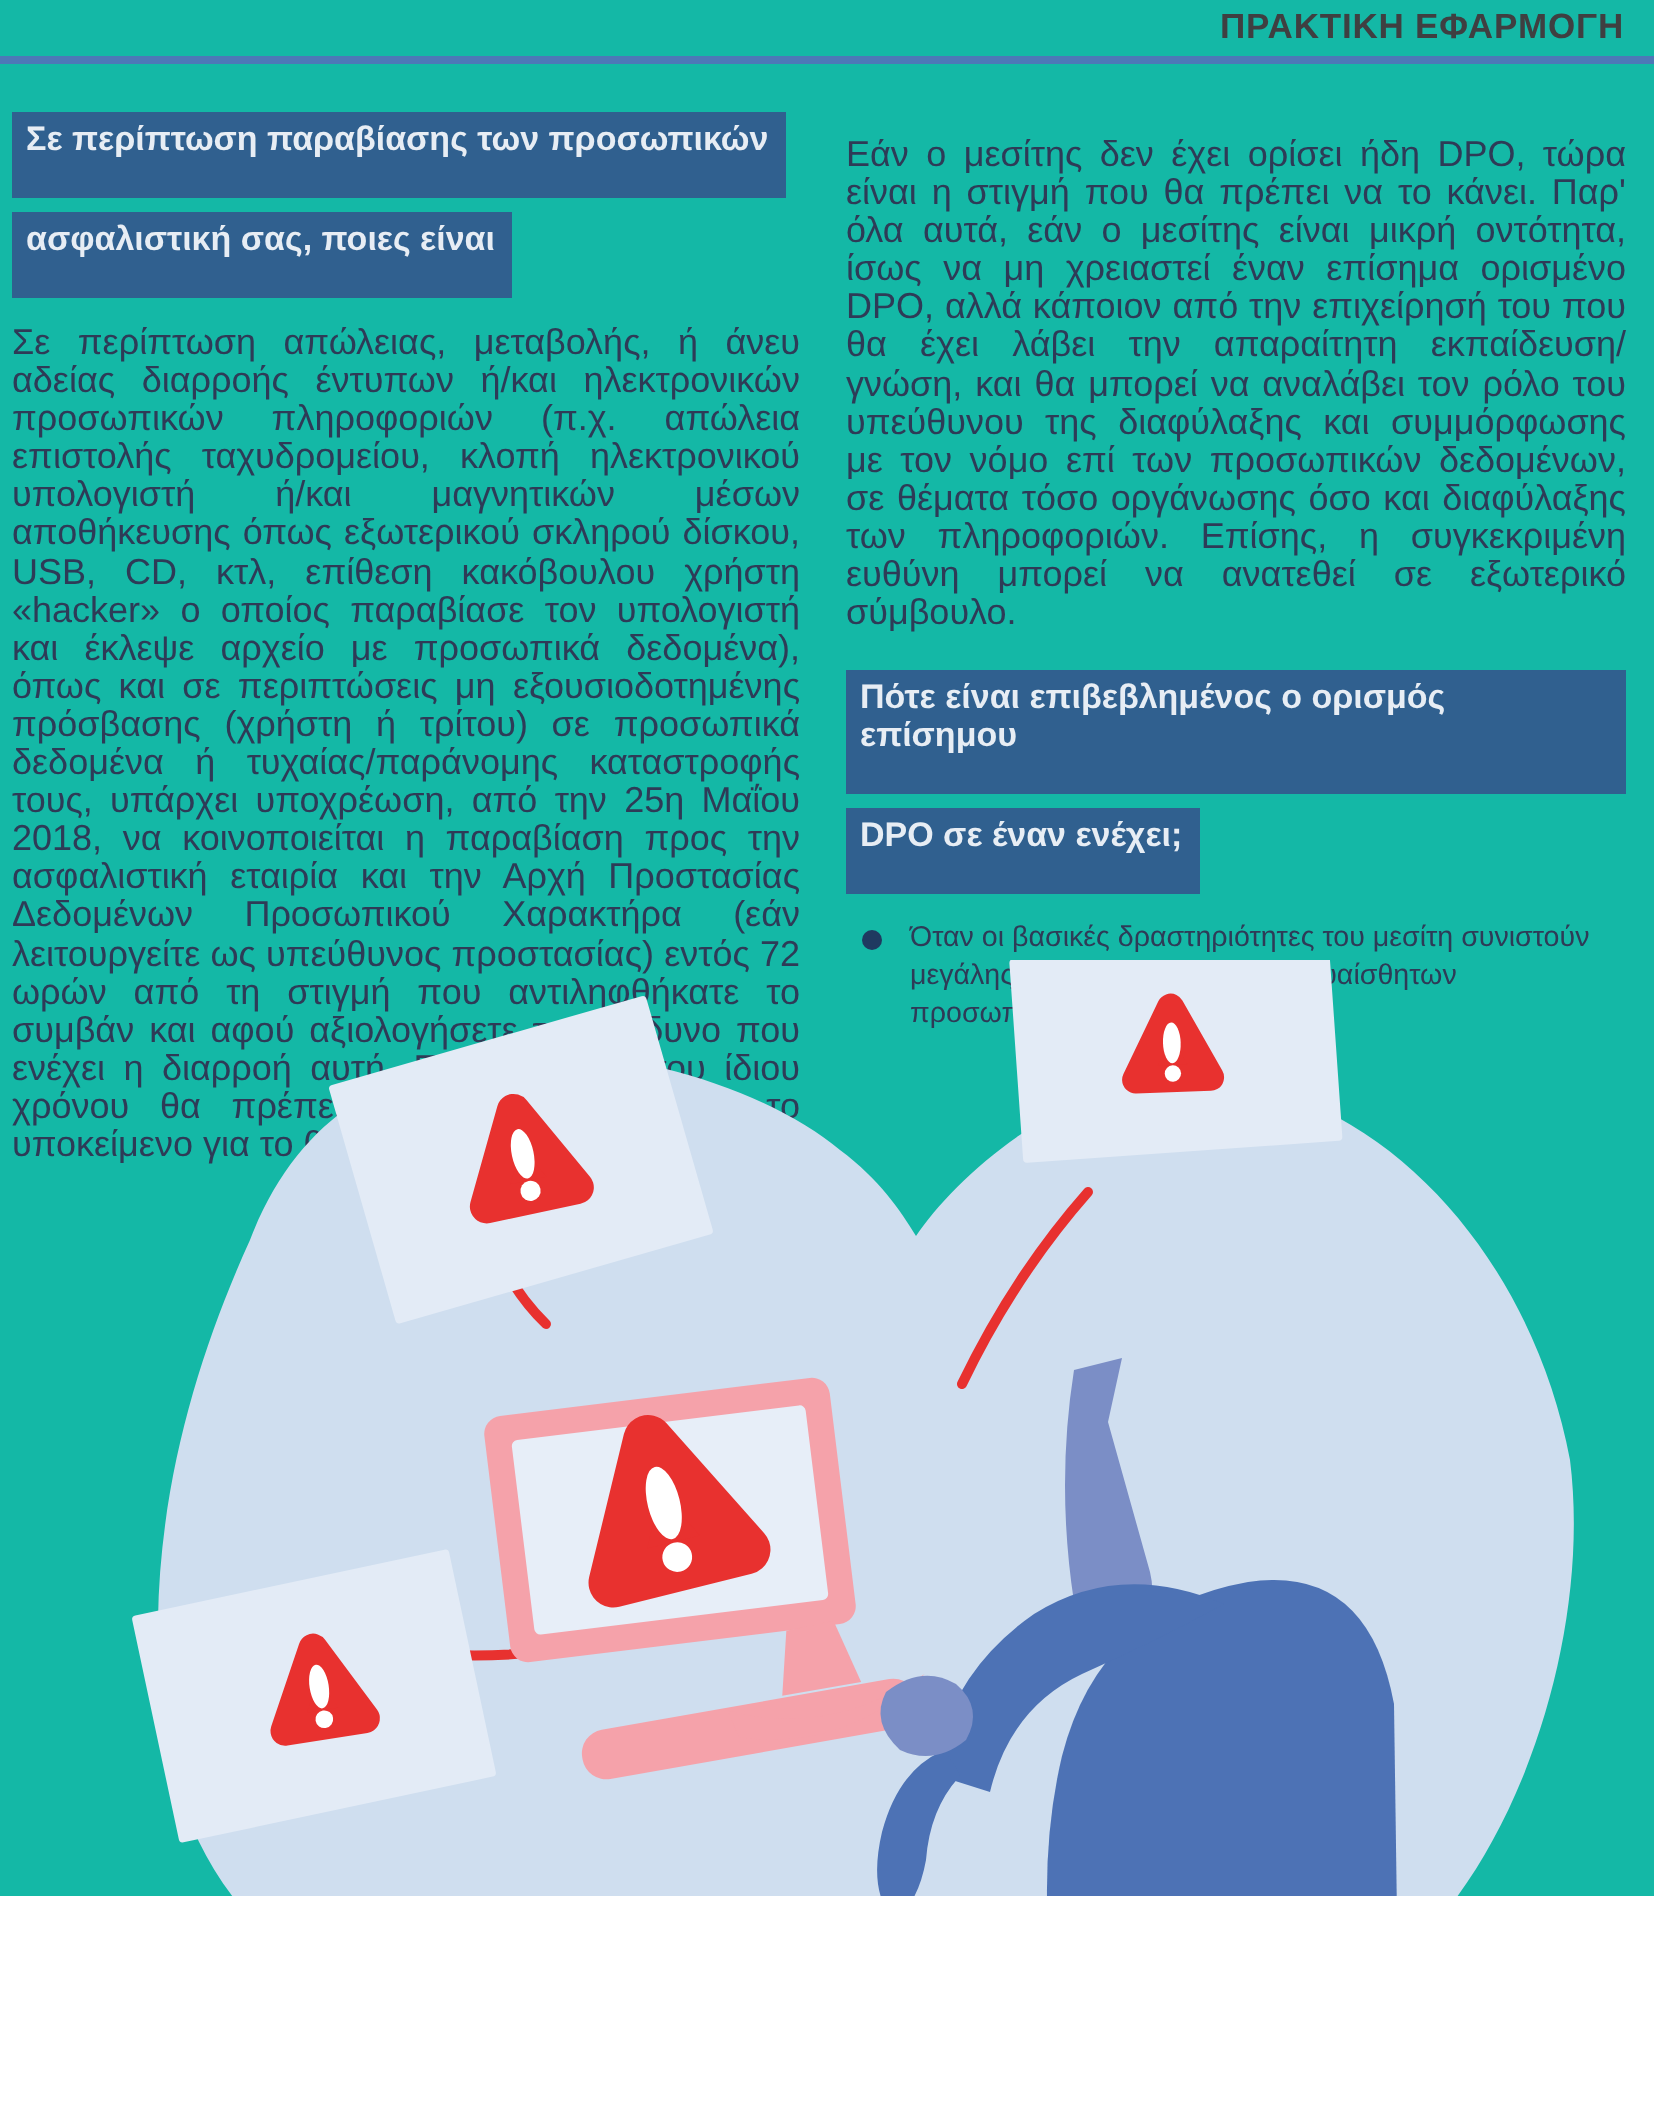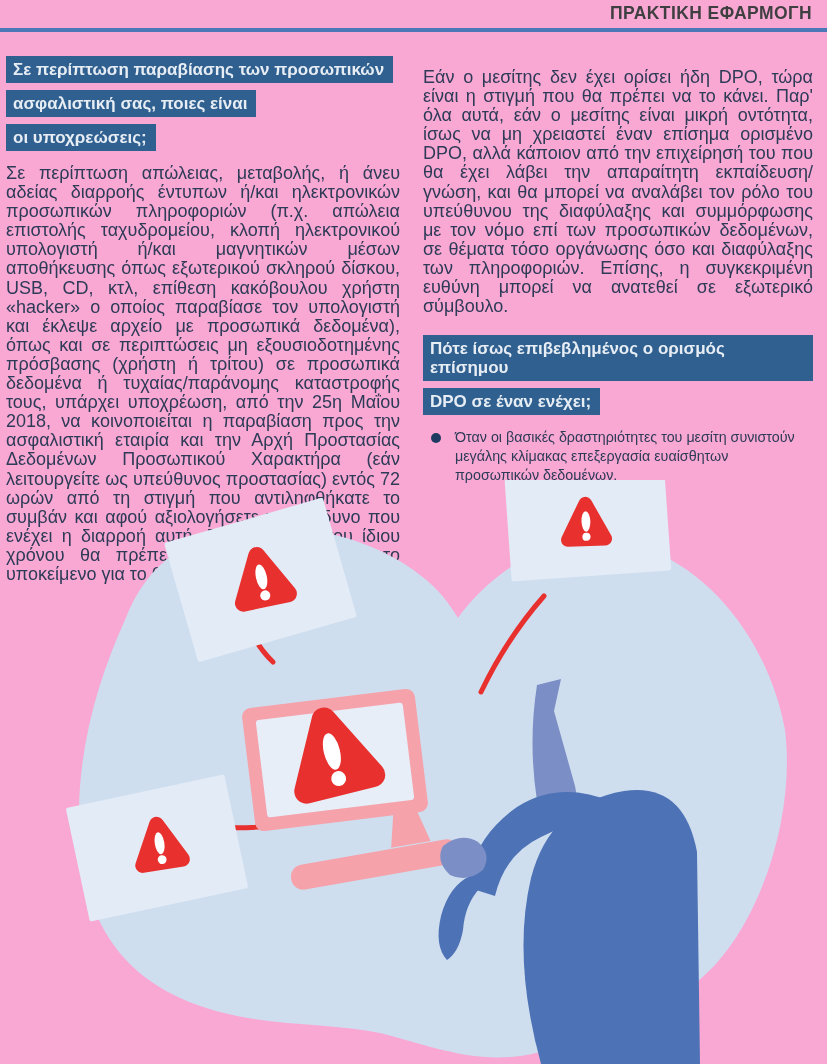--- a/index.html
+++ b/index.html
@@ -5,35 +5,35 @@
   :root{
     --heading-bg:#30608f;
     --heading-text:#e7edf4;
     --body-text:#2e3b57;
     --header-text:#3f3f41;
     --rule-blue:#4d78b7;
     --bullet:#1f3a60;
   }
   html,body{margin:0;padding:0;background:#ffffff;}
   .page{
-    position:relative;width:827px;height:1064px;background:#f9a8d4;overflow:hidden;
+    position:relative;width:827px;height:948px;background:#14b8a6;overflow:hidden;
     font-family:"Liberation Sans", sans-serif;
   }
   .header-title{
     position:absolute;top:3px;right:15px;
     font-size:17.5px;font-weight:bold;letter-spacing:.4px;color:var(--header-text);
   }
   .rule{position:absolute;top:28px;left:0;width:827px;height:3.5px;background:var(--rule-blue);}
   .col{position:absolute;top:56px;}
   .col-left{left:6px;width:394px;}
   .col-right{left:423px;width:390px;}
   .hl-line{margin:0 0 7px 0;line-height:0;}
   .hl-line span{
     display:inline-block;background:var(--heading-bg);color:var(--heading-text);
-    font-size:17px;font-weight:bold;line-height:19px;padding:4px 9px 4px 7px;
+    font-size:17px;font-weight:bold;line-height:19px;padding:4px 9px 20px 7px;
   }
   .body-text{
     margin:0;color:var(--body-text);font-size:18px;line-height:19.1px;
     text-align:justify;
   }
   .col-left .body-text{margin-top:13px;}
   .col-right .body-text{margin-top:12px;}
   .section2{margin-top:19px;}
   .bullets{list-style:none;margin:13px 0 0 0;padding:0 0 0 8px;}
   .bullets li{display:flex;align-items:flex-start;margin-bottom:2px;}
@@ -48,29 +48,28 @@
 <body>
 
 <div class="page">
 
   <div class="header-title">ΠΡΑΚΤΙΚΗ ΕΦΑΡΜΟΓΗ</div>
   <div class="rule"></div>
 
   <div class="col col-left">
     <div class="hl-line"><span>Σε περίπτωση παραβίασης των προσωπικών</span></div>
     <div class="hl-line"><span>ασφαλιστική σας, ποιες είναι</span></div>
-    <div class="hl-line"><span>οι υποχρεώσεις;</span></div>
     <p class="body-text">Σε περίπτωση απώλειας, μεταβολής, ή άνευ αδείας διαρροής έντυπων ή/και ηλεκτρονικών προσωπικών πληροφοριών (π.χ. απώλεια επιστολής ταχυδρομείου, κλοπή ηλεκτρονικού υπολογιστή ή/και μαγνητικών μέσων αποθήκευσης όπως εξωτερικού σκληρού δίσκου, USB, CD, κτλ, επίθεση κακόβουλου χρήστη «hacker» ο οποίος παραβίασε τον υπολογιστή και έκλεψε αρχείο με προσωπικά δεδομένα), όπως και σε περιπτώσεις μη εξουσιοδοτημένης πρόσβασης (χρήστη ή τρίτου) σε προσωπικά δεδομένα ή τυχαίας/παράνομης καταστροφής τους, υπάρχει υποχρέωση, από την 25η Μαΐου 2018, να κοινοποιείται η παραβίαση προς την ασφαλιστική εταιρία και την Αρχή Προστασίας Δεδομένων Προσωπικού Χαρακτήρα (εάν λειτουργείτε ως υπεύθυνος προστασίας) εντός 72 ωρών από τη στιγμή που αντιληφθήκατε το συμβάν και αφού αξιολογήσετε τον κίνδυνο που ενέχει η διαρροή αυτή. Επίσης εντός του ίδιου χρόνου θα πρέπει να ενημερώνεται και το υποκείμενο για το θέμα αυτό.</p>
   </div>
 
   <div class="col col-right">
     <p class="body-text">Εάν ο μεσίτης δεν έχει ορίσει ήδη DPO, τώρα είναι η στιγμή που θα πρέπει να το κάνει. Παρ' όλα αυτά, εάν ο μεσίτης είναι μικρή οντότητα, ίσως να μη χρειαστεί έναν επίσημα ορισμένο DPO, αλλά κάποιον από την επιχείρησή του που θα έχει λάβει την απαραίτητη εκπαίδευση/γνώση, και θα μπορεί να αναλάβει τον ρόλο του υπεύθυνου της διαφύλαξης και συμμόρφωσης με τον νόμο επί των προσωπικών δεδομένων, σε θέματα τόσο οργάνωσης όσο και διαφύλαξης των πληροφοριών. Επίσης, η συγκεκριμένη ευθύνη μπορεί να ανατεθεί σε εξωτερικό σύμβουλο.</p>
 
     <div class="section2">
-      <div class="hl-line"><span>Πότε ίσως επιβεβλημένος ο ορισμός επίσημου</span></div>
+      <div class="hl-line"><span>Πότε είναι επιβεβλημένος ο ορισμός επίσημου</span></div>
       <div class="hl-line"><span>DPO σε έναν ενέχει;</span></div>
       <ul class="bullets">
         <li>
           <span class="bullet-dot"></span>
           <span class="bullet-text">Όταν οι βασικές δραστηριότητες του μεσίτη συνιστούν μεγάλης κλίμακας επεξεργασία ευαίσθητων προσωπικών δεδομένων.</span>
         </li>
       </ul>
     </div>
   </div>
 

